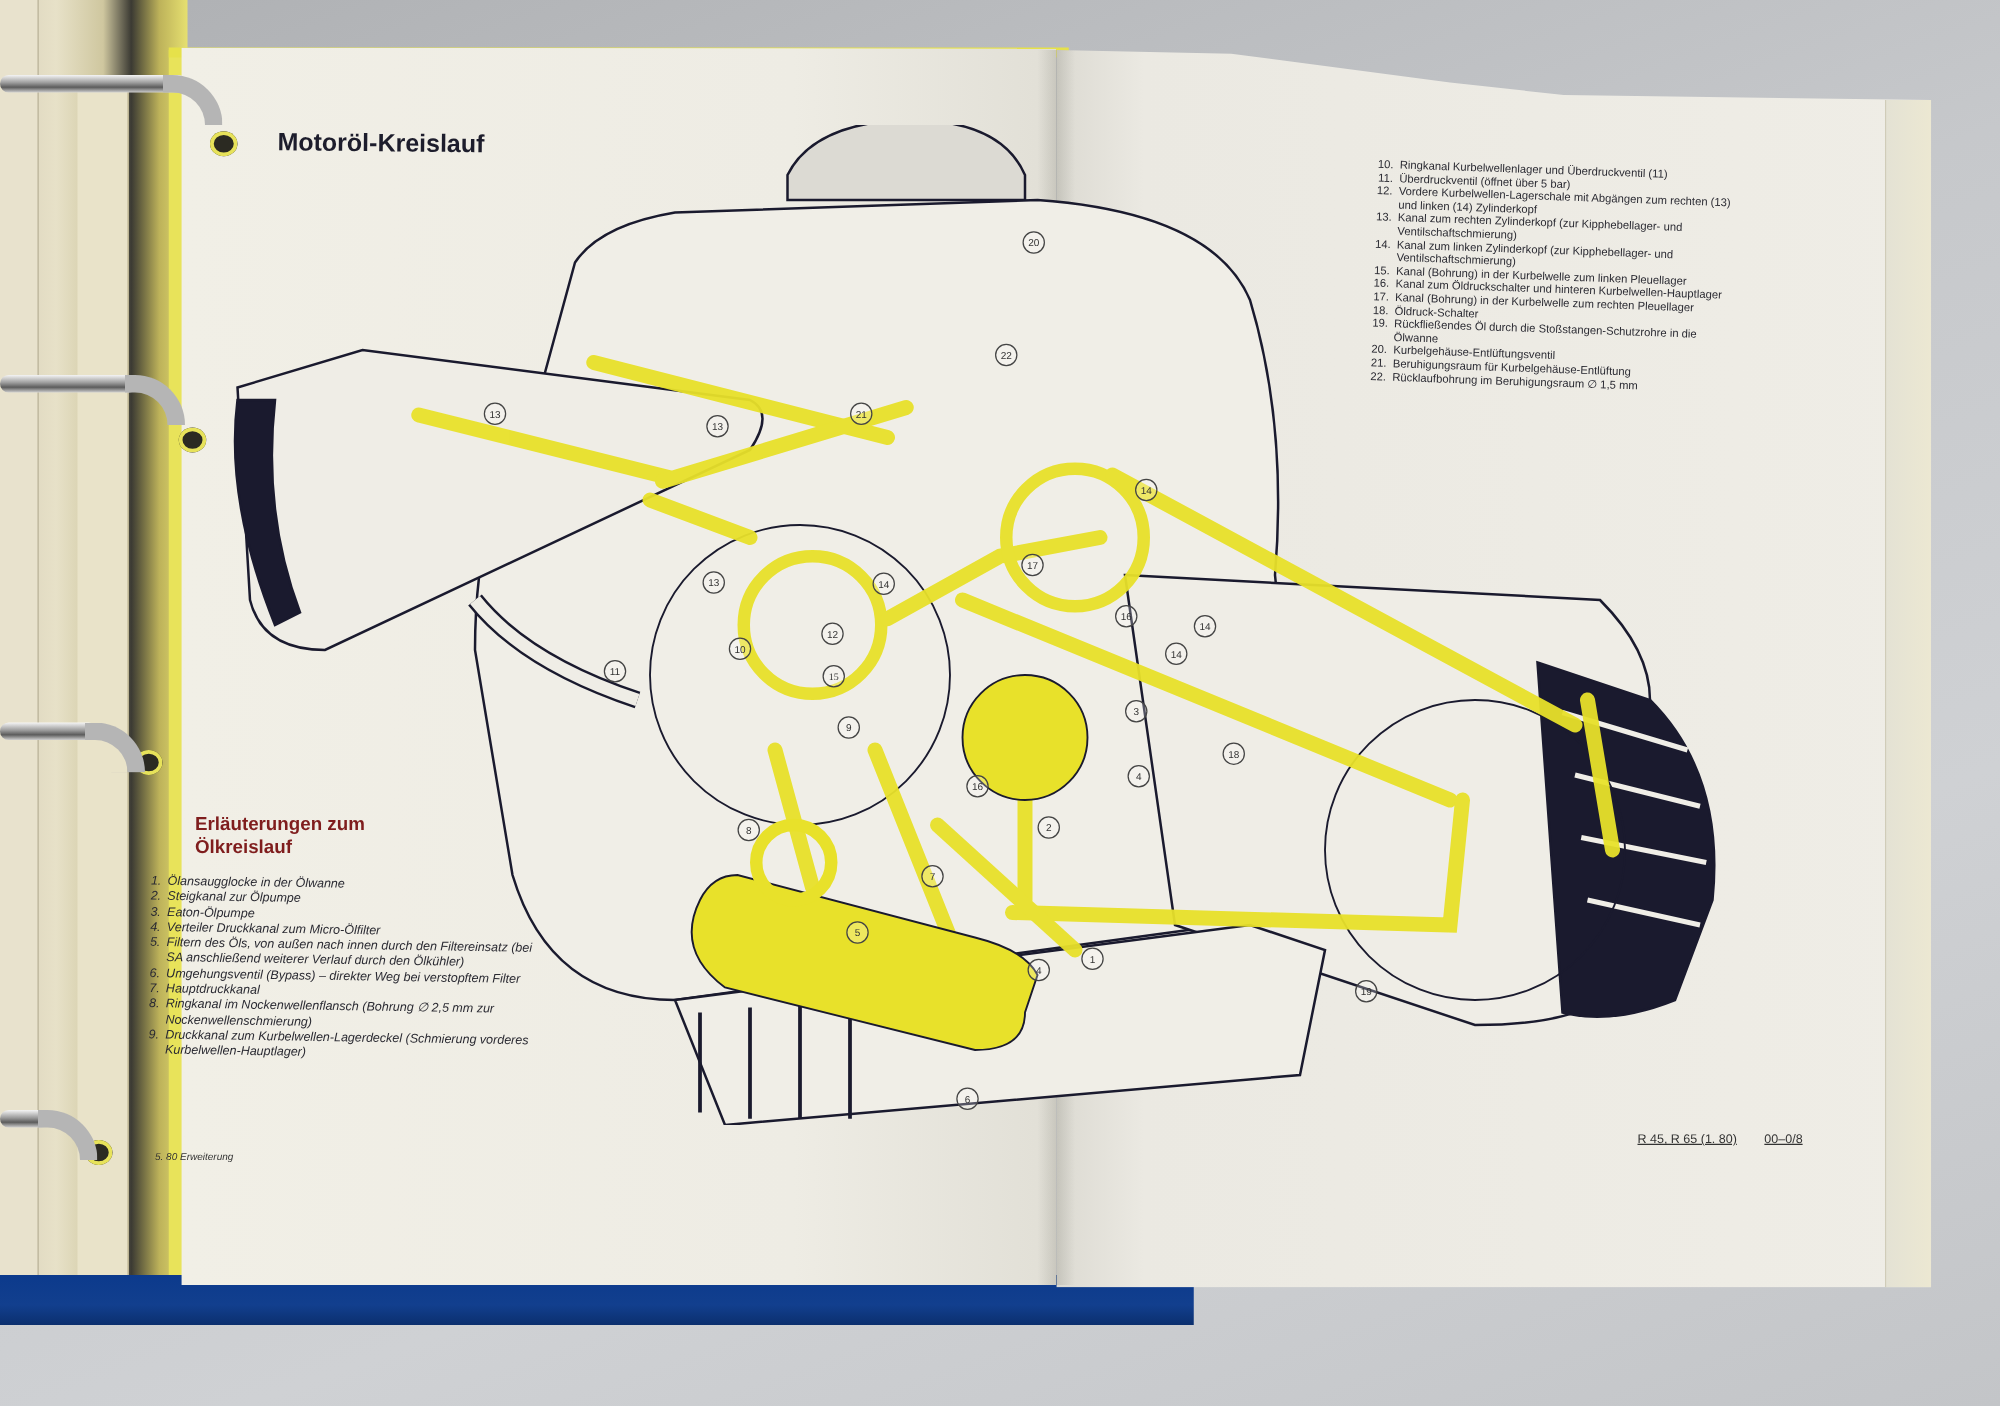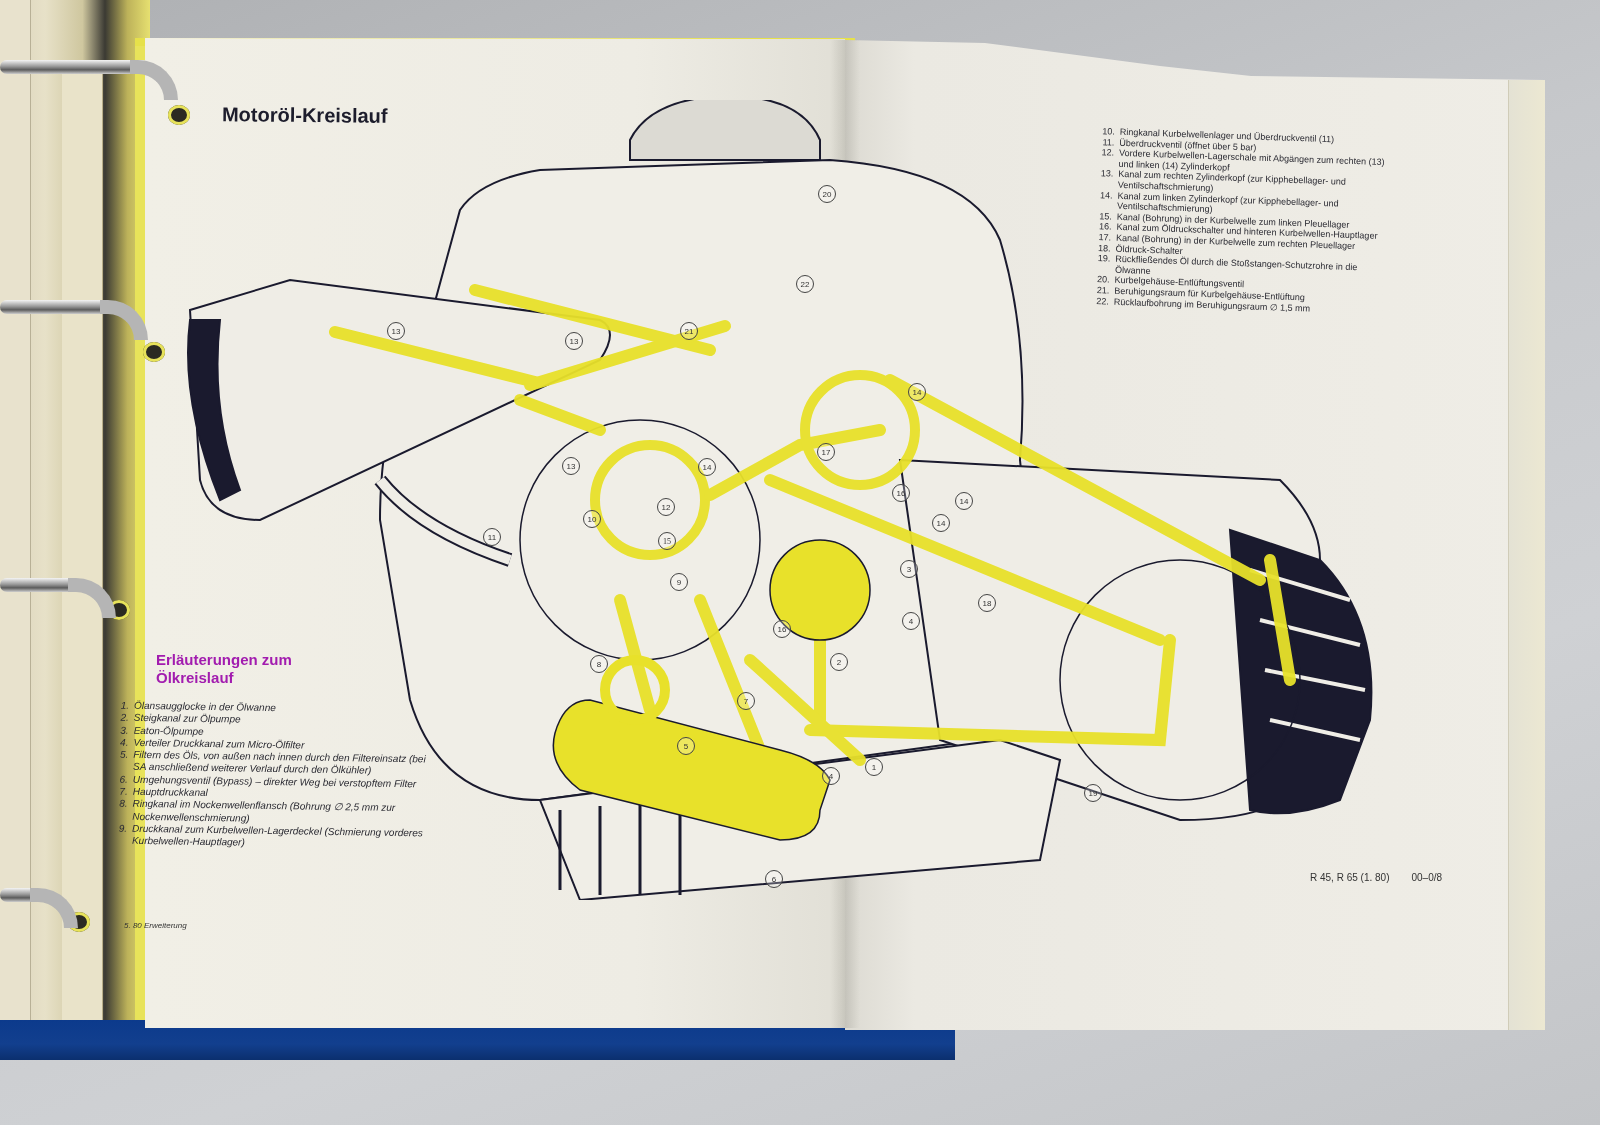--- a/index.html
+++ b/index.html
@@ -81,42 +81,42 @@
     background: #2b2a22; box-shadow: inset 0 0 0 3px #e7e25a;
   }
   
   .title {
     position: absolute; left: 222px; top: 104px;
     font-size: 20px; font-weight: bold; color: #1d1d2c;
     transform: rotate(0.6deg);
   }
   .legend-left-heading {
     position: absolute; left: 156px; top: 651px;
-    font-size: 15px; font-weight: bold; color: #a21caf; line-height: 18px;
+    font-size: 15px; font-weight: bold; color: #7f1d1d; line-height: 18px;
     width: 200px;
   }
   .legend-left {
     position: absolute; left: 110px; top: 702px; width: 320px;
     font-size: 10px; font-style: italic; color: #2a2a32; line-height: 12.3px;
     transform: rotate(0.9deg);
   }
   .legend-right {
     position: absolute; left: 1097px; top: 126px; width: 300px;
     font-size: 9px; color: #2a2a32; line-height: 10.6px;
     transform: rotate(2deg); transform-origin: left top;
   }
   .legend-item { display: flex; }
   .legend-item .num { width: 18px; text-align: right; padding-right: 5px; flex: none; }
   .legend-item .txt { flex: 1; }
   .footer-left {
     position: absolute; left: 124px; top: 921px; font-size: 8px; font-style: italic; color: #333;
   }
   .footer-right {
-    position: absolute; left: 1310px; top: 872px; font-size: 10px; color: #333;
-    display: flex; gap: 22px;
+    position: absolute; left: 1310px; top: 906px; font-size: 10px; color: #333;
+    display: flex; gap: 22px; text-decoration: underline;
   }
   
   .diagram {
     position: absolute; left: 180px; top: 100px; width: 1250px; height: 800px;
   }
   .diagram svg { width: 100%; height: 100%; }
   .callout {
     position: absolute; width: 16px; height: 16px; border-radius: 50%;
     border: 1px solid #444; font-size: 8px; color: #333;
     display: flex; align-items: center; justify-content: center;

